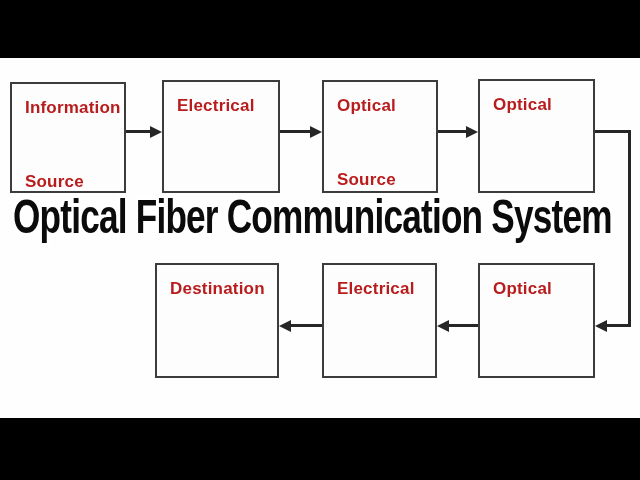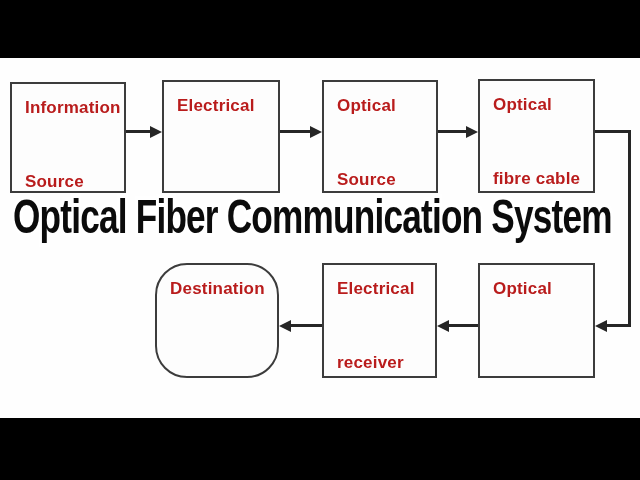--- a/index.html
+++ b/index.html
@@ -21,21 +21,21 @@
     font-size:17px;font-weight:600;color:#b91c1c;
     letter-spacing:0.2px;
   }
   .box .l1{top:14px;}
   .box .l2{top:64px;margin-top:24px;}
 
   #box-information-source{left:10px;top:82px;width:116px;height:111px;}
   #box-electrical-transmit{left:162px;top:80px;width:118px;height:113px;}
   #box-optical-source{left:322px;top:80px;width:116px;height:113px;}
   #box-optical-fibre-cable{left:478px;top:79px;width:117px;height:114px;}
-  #box-destination{left:155px;top:263px;width:124px;height:115px;border-radius:32px;}
+  #box-destination{left:155px;top:263px;width:124px;height:115px;}
   #box-electrical-receiver{left:322px;top:263px;width:115px;height:115px;}
   #box-optical-detector{left:478px;top:263px;width:117px;height:115px;}
 
   .hline{position:absolute;height:3px;background:#262626;z-index:3;}
   .vline{position:absolute;width:3px;background:#262626;z-index:3;}
   .arr{position:absolute;width:0;height:0;z-index:3;
        border-top:6px solid transparent;border-bottom:6px solid transparent;}
   .arr.r{border-left:12px solid #262626;}
   .arr.l{border-right:12px solid #262626;}
 
@@ -68,29 +68,27 @@
   </div>
   <div id="box-electrical-transmit" class="box">
     <span class="line l1">Electrical</span>
   </div>
   <div id="box-optical-source" class="box">
     <span class="line l1">Optical</span>
     <span class="line l2">Source</span>
   </div>
   <div id="box-optical-fibre-cable" class="box">
     <span class="line l1">Optical</span>
-    <span class="line l2">fibre cable</span>
   </div>
 
   <div id="box-destination" class="box">
     <span class="line l1">Destination</span>
   </div>
   <div id="box-electrical-receiver" class="box">
     <span class="line l1">Electrical</span>
-    <span class="line l2">receiver</span>
   </div>
   <div id="box-optical-detector" class="box">
     <span class="line l1">Optical</span>
   </div>
 
   <div class="hline" style="left:126px;top:130px;width:26px;"></div>
   <div class="arr r" style="left:150px;top:126px;"></div>
 
   <div class="hline" style="left:280px;top:130px;width:31px;"></div>
   <div class="arr r" style="left:310px;top:126px;"></div>

